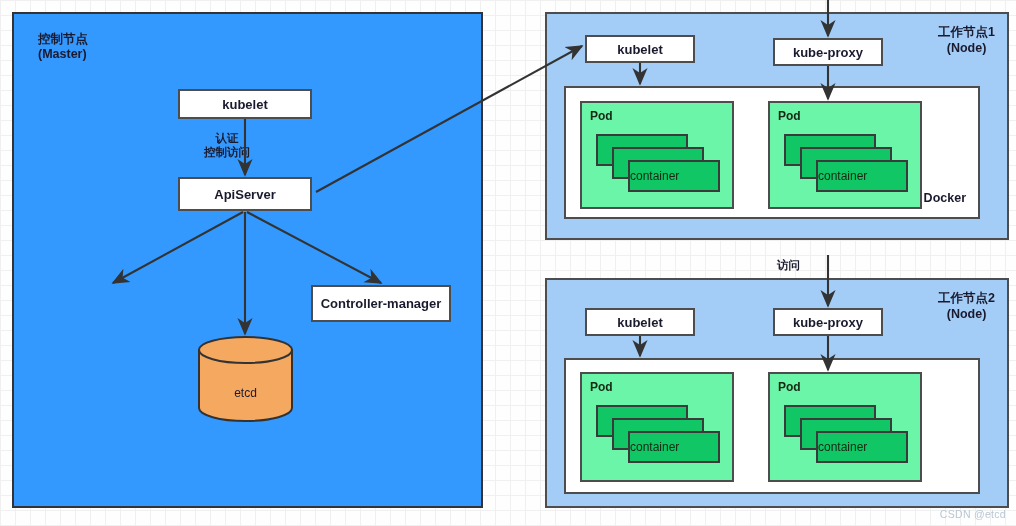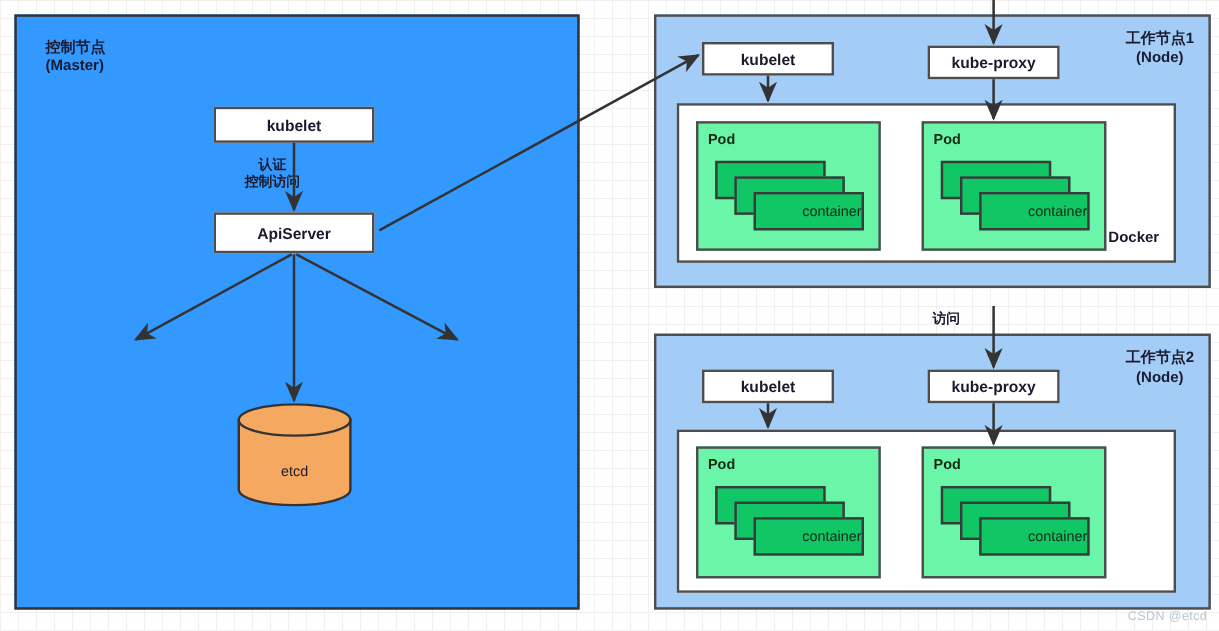--- a/index.html
+++ b/index.html
@@ -138,21 +138,21 @@
     font-size: 12px;
     font-weight: bold;
   }
 
   
   .ctr {
     background: #11c664;
     border: 2px solid #3a3a3a;
     display: flex;
     align-items: center;
-    justify-content: flex-end;
+    justify-content: flex-start;
     color: #142814;
     font-size: 12px;
   }
   .ctr-back  { left: 14px;  top: 31px; width: 92px; height: 32px; }
   .ctr-mid   { left: 30px;  top: 44px; width: 92px; height: 32px; }
   .ctr-front { left: 46px;  top: 57px; width: 92px; height: 32px; }
 
   
   #arrow-layer {
     left: 0; top: 0; width: 1016px; height: 526px;
@@ -182,20 +182,23 @@
   </div>
 
   <div class="abs" id="auth-label">认证
 控制访问</div>
 
   <div class="abs wbox" id="apiserver-box">
     <span>ApiServer</span>
   </div>
 
 
+  <div class="abs wbox" id="controller-manager-box">
+    <span>Controller-manager</span>
+  </div>
 
   <svg class="abs" id="etcd-shape" viewBox="0 0 97 86">
     <path d="M2,14 L2,72 A46.5,13 0 0,0 95,72 L95,14 Z" fill="#f5a860" stroke="#333" stroke-width="2"></path>
     <ellipse cx="48.5" cy="14" rx="46.5" ry="13" fill="#f5a860" stroke="#333" stroke-width="2"></ellipse>
   </svg>
   <div class="abs" id="etcd-label">etcd</div>
 
   <div class="abs worker-node" id="worker-node-1">
     <div class="abs worker-title" id="worker-title-1">工作节点1
 (Node)</div>

